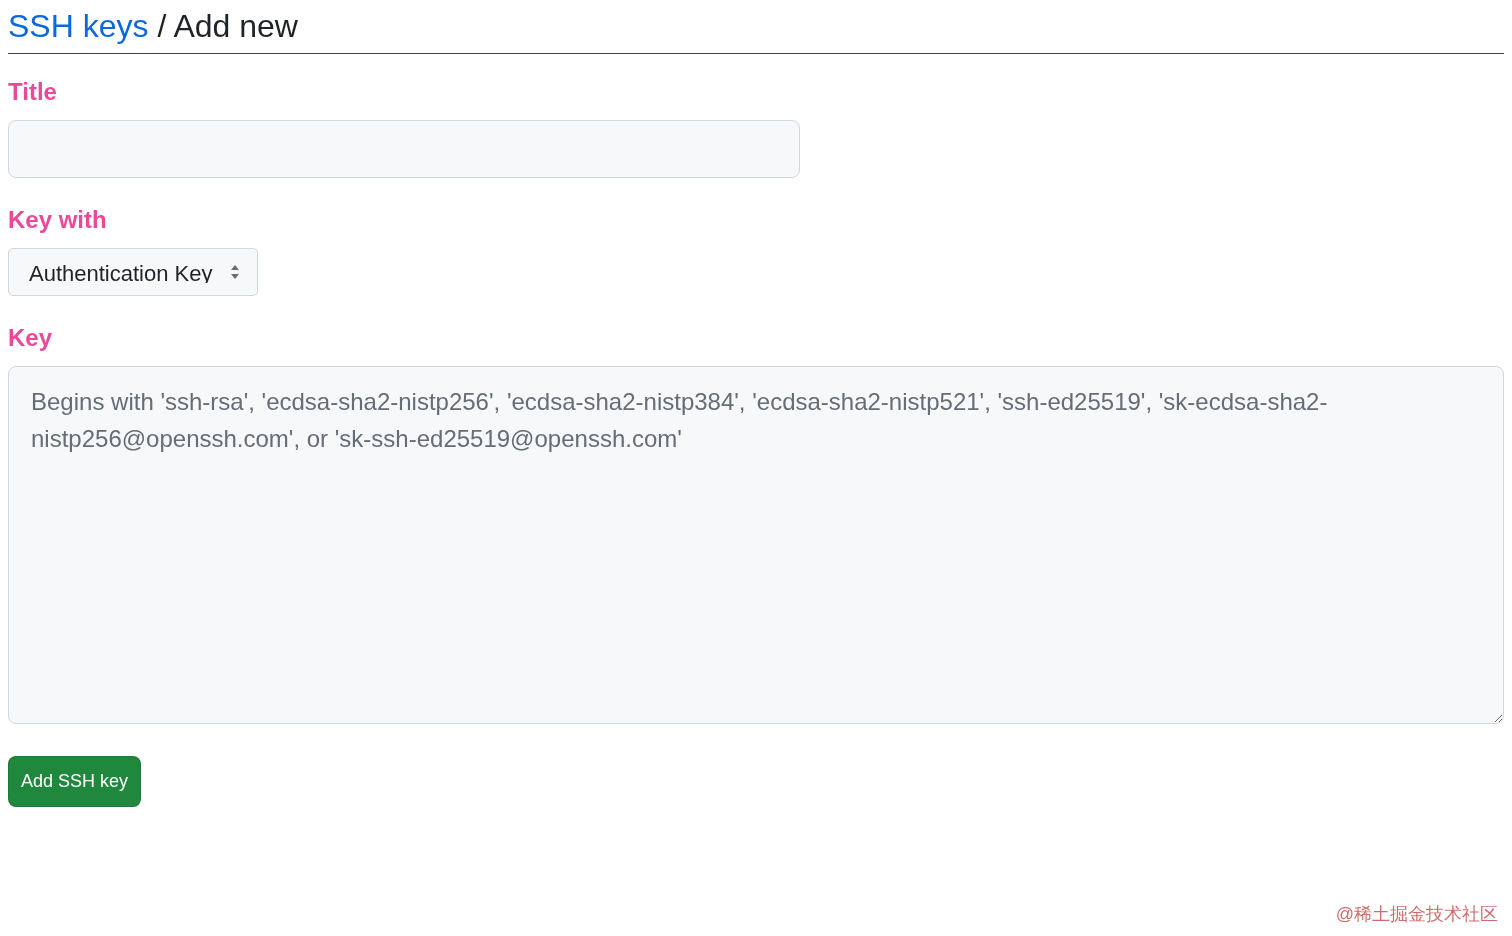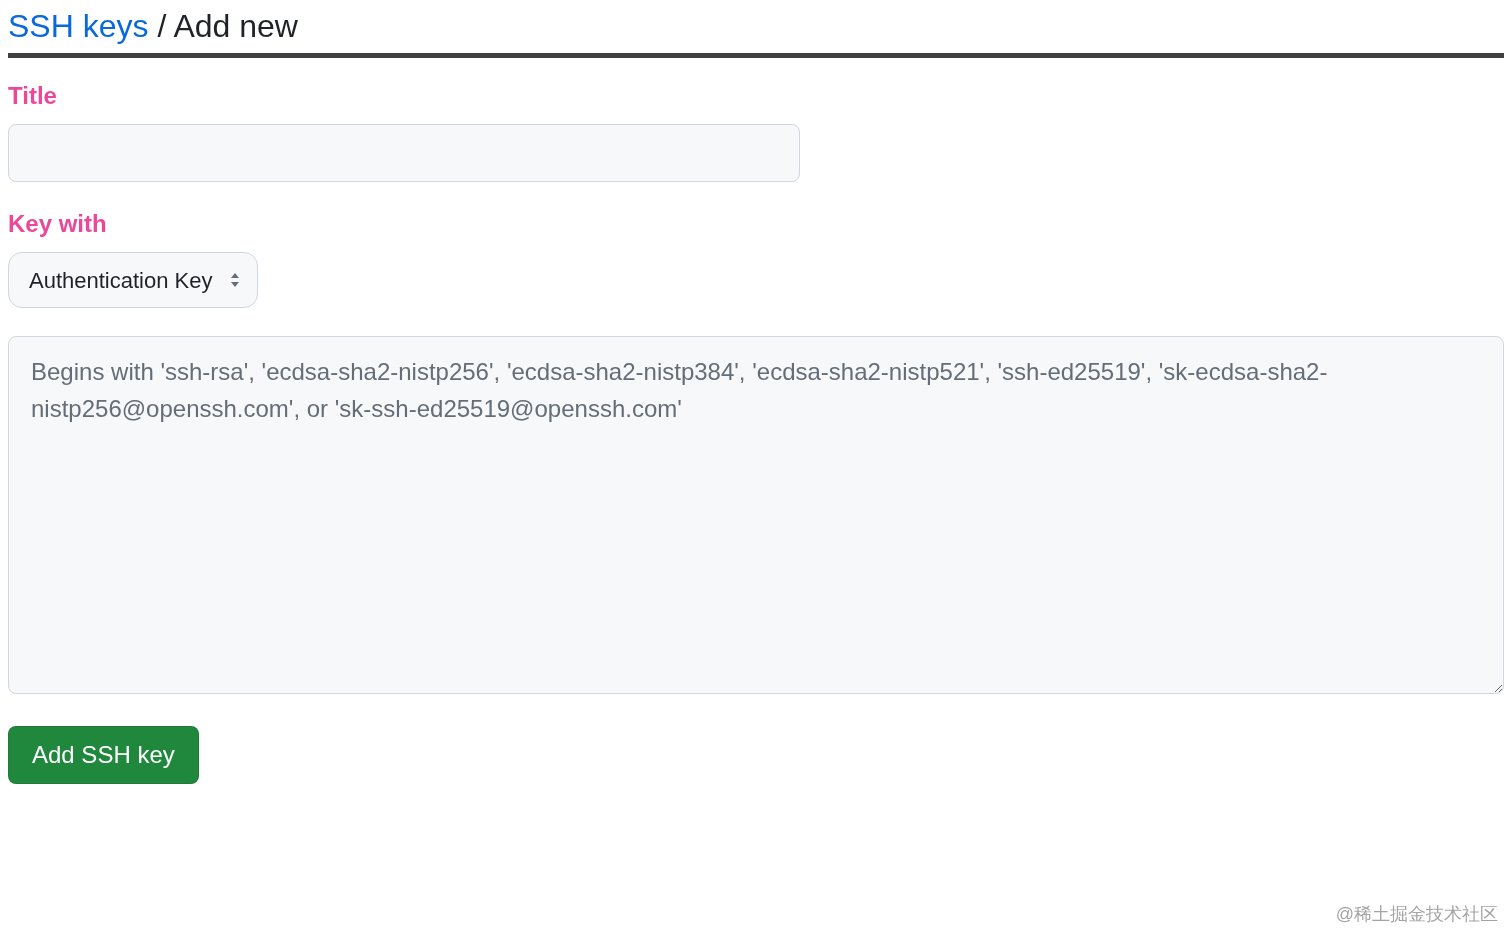--- a/index.html
+++ b/index.html
@@ -12,21 +12,21 @@
       color: #1f2328;
       background: #ffffff;
       padding: 8px;
       width: 1512px;
     }
     .breadcrumb {
       font-size: 32px;
       font-weight: 400;
       margin-bottom: 24px;
       padding-bottom: 8px;
-      border-bottom: 5px solid #404040;
+      border-bottom: 1px solid #404040;
     }
     .breadcrumb-link {
       color: #0969da;
       text-decoration: none;
       cursor: pointer;
     }
     .breadcrumb-separator {
       color: #1f2328;
     }
     .field-group {
@@ -54,25 +54,25 @@
       position: relative;
       display: inline-block;
     }
     .select-input {
       appearance: none;
       -webkit-appearance: none;
       padding: 12px 44px 12px 20px;
       font-size: 22px;
       background-color: #f6f8fa;
       border: 1px solid #d0d7de;
-      border-radius: 14px;
+      border-radius: 5px;
       color: #1f2328;
       cursor: pointer;
       outline: none;
-      height: 56px;
+      height: 48px;
     }
     .select-caret {
       position: absolute;
       right: 16px;
       top: 50%;
       transform: translateY(-50%);
       pointer-events: none;
     }
     .select-caret svg {
       display: block;
@@ -90,36 +90,36 @@
       border: 1px solid #d0d7de;
       border-radius: 8px;
       color: #1f2328;
       outline: none;
       resize: both;
     }
     .textarea-input::placeholder {
       color: #656d76;
     }
     .submit-btn {
-      padding: 14px 23px;
-      font-size: 24px;
+      padding: 14px 12px;
+      font-size: 18px;
       font-weight: 500;
       color: #ffffff;
       background-color: #1f883d;
       border: 1px solid rgba(31,35,40,0.15);
       border-radius: 8px;
       cursor: pointer;
       outline: none;
       text-align: center;
     }
     .watermark {
       position: fixed;
       bottom: 10px;
       right: 14px;
-      color: #737373;
+      color: #b91c1c;
       font-size: 18px;
       opacity: 0.65;
     }
   </style>
 </head>
 <body>
 
 
 
 <h1 class="breadcrumb">
@@ -140,20 +140,21 @@
     <span class="select-caret">
       <svg viewBox="0 0 14 18" fill="#656d76">
         <path d="M7 2 L11 7 L3 7 Z"></path>
         <path d="M7 16 L3 11 L11 11 Z"></path>
       </svg>
     </span>
   </div>
 </div>
 
 <div class="field-group">
+  <label class="field-label">Key</label>
   <textarea class="textarea-input" placeholder="Begins with 'ssh-rsa', 'ecdsa-sha2-nistp256', 'ecdsa-sha2-nistp384', 'ecdsa-sha2-nistp521', 'ssh-ed25519', 'sk-ecdsa-sha2-nistp256@openssh.com', or 'sk-ssh-ed25519@openssh.com'" style=""></textarea>
 </div>
 
 <button class="submit-btn">Add SSH key</button>
 
 <div class="watermark">@稀土掘金技术社区</div>
 
 
 
 

